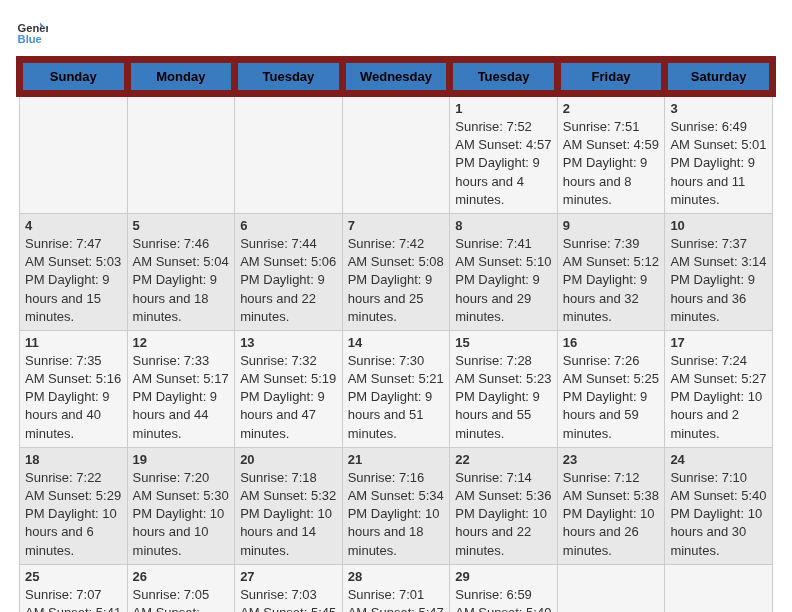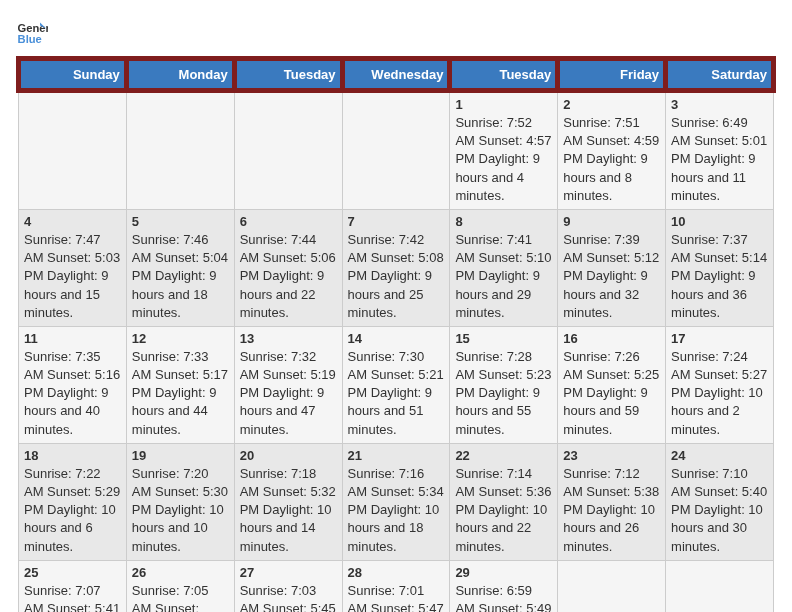--- a/index.html
+++ b/index.html
@@ -38,26 +38,26 @@
       font-size: 16px;
       color: #555;
     }
     table {
       width: 100%;
       border-collapse: collapse;
       table-layout: fixed;
     }
     thead tr th {
       background-color: #3a7abf;
-      color: #ffffff;
+      color: #000000;
       font-size: 13px;
       font-weight: bold;
       padding: 6px 4px;
-      text-align: right;
-      border: 5px solid #7f1d1d;
+      text-align: center;
+      border: 7px solid #7f1d1d;
     }
     tbody tr td {
       vertical-align: top;
       border: 1px solid #ccc;
       padding: 4px 5px;
       font-size: 10.5px;
       color: #333;
       height: 90px;
     }
     tbody tr:nth-child(odd) td {
@@ -179,21 +179,21 @@
         <td>
           <span class="day-number">9</span>
           <div class="day-info">Sunrise: 7:39 AM
 Sunset: 5:12 PM
 Daylight: 9 hours
 and 32 minutes.</div>
         </td>
         <td>
           <span class="day-number">10</span>
           <div class="day-info">Sunrise: 7:37 AM
-Sunset: 5:14 PM
+Sunset: 3:14 PM
 Daylight: 9 hours
 and 36 minutes.</div>
         </td>
       </tr>
       <tr>
         <td>
           <span class="day-number">11</span>
           <div class="day-info">Sunrise: 7:35 AM
 Sunset: 5:16 PM
 Daylight: 9 hours

